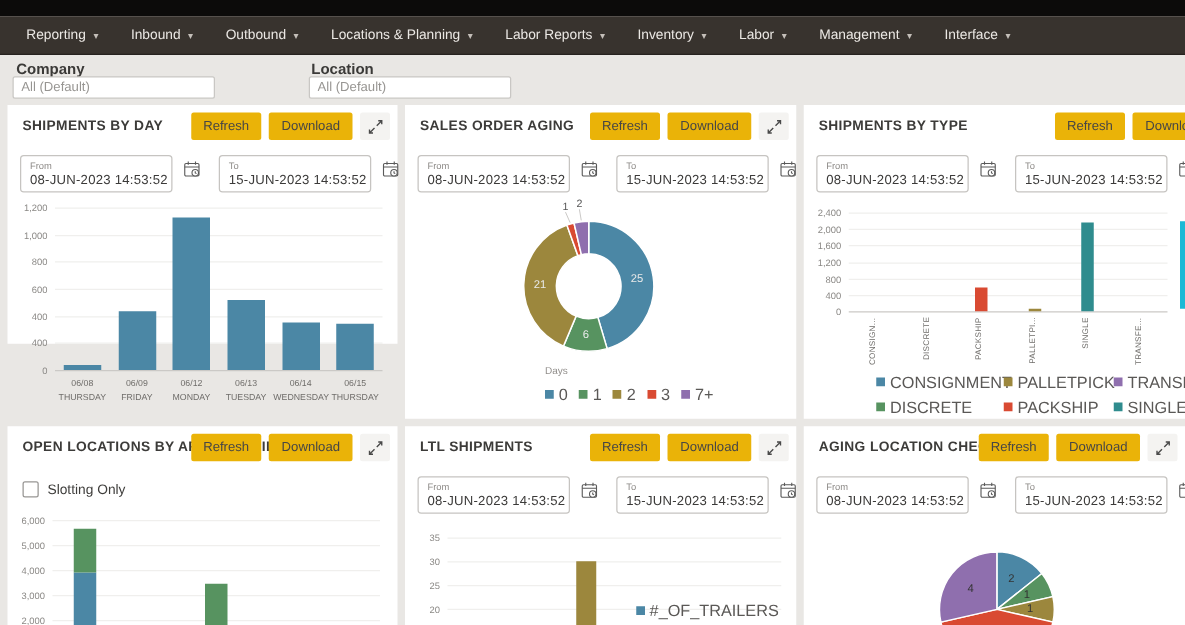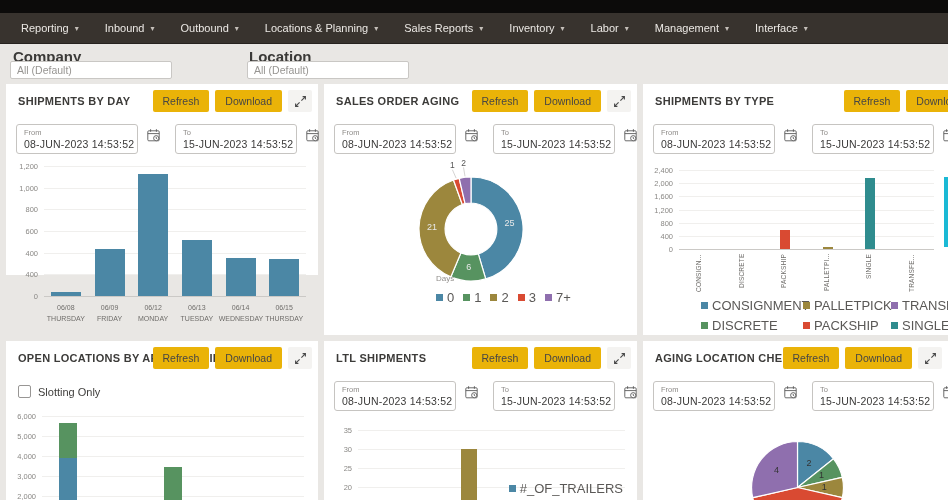--- a/index.html
+++ b/index.html
@@ -4,21 +4,21 @@
 <style>
 *{margin:0;padding:0;box-sizing:border-box}
 html,body{width:948px;height:500px;overflow:hidden}
 body{position:relative;background:#e9e7e4;font-family:"Liberation Sans","DejaVu Sans",sans-serif}
 .topstrip{position:absolute;left:0;top:0;width:948px;height:13px;background:#0c0b0a}
 #navbar{position:absolute;left:0;top:13px;width:948px;height:31px;background:#38332e;display:flex;align-items:stretch;padding-left:8px;border-bottom:1px solid #26221f}
 .tab{display:flex;align-items:center;padding:0 13px;font-size:11px;color:#ebe8e4;cursor:pointer;white-space:nowrap}
 .tab.active{background:#4f4a44}
 .caret{font-size:8px;margin-left:6px;color:#c4bfb9}
 .filters{position:absolute;left:0;top:44px;width:948px;height:40px}
-.flabel{position:absolute;top:4px;font-size:15px;font-weight:bold;color:#3b3a38}
+.flabel{position:absolute;top:4px;font-size:12px;font-weight:bold;color:#3b3a38}
 .finput{position:absolute;top:17px;width:162px;height:18px;border:1px solid #c9c7c4;border-radius:2px;background:#fff;font-family:inherit;font-size:10.5px;color:#979592;padding:1px 6px}
 .panel{position:absolute;background:#fff}
 #p1{left:6px;top:84px;width:312px;height:191px}
 #p2{left:324px;top:84px;width:313px;height:251px}
 #p3{left:643px;top:84px;width:366px;height:251px}
 #p4{left:6px;top:341px;width:312px;height:215px}
 #p5{left:324px;top:341px;width:313px;height:215px}
 #p6{left:643px;top:341px;width:305px;height:215px}
 .ptitle{position:absolute;left:12px;top:11px;font-size:11px;font-weight:bold;color:#3c3b39;letter-spacing:.3px}
 .actions{position:absolute;right:6px;top:6px;display:flex;gap:6px;align-items:center}
@@ -41,21 +41,21 @@
 #c-alc{top:85px;width:305px;height:128px}
 .gridline{position:absolute;height:1px;background:#f0efed}
 .gridline.baseline{background:#cbc9c6}
 .ytick{position:absolute;left:0;text-align:right;font-size:7.5px;color:#8a8885}
 .bar{position:absolute}
 .xlab{position:absolute;text-align:center;font-size:7px;color:#6f6d6a;line-height:1.55;text-transform:uppercase}
 .xlab-v{position:absolute;writing-mode:vertical-rl;transform:rotate(180deg);text-align:right;font-size:6.5px;color:#6f6d6a;height:40px;letter-spacing:.2px}
 .lgitem{display:flex;align-items:center;gap:4px}
 .sw{width:7px;height:7px;flex:none}
 .lgtext{font-size:13px;color:#5a5856;white-space:nowrap}
-#lg-soa{position:absolute;left:112px;top:190px}
+#lg-soa{position:absolute;left:112px;top:208px}
 .lg-title{font-size:8px;color:#918e8b;margin-bottom:7px}
 #lg-soa-items{display:flex;gap:9px}
 #lg-sbt{position:absolute;left:58px;top:214px;display:grid;grid-template-columns:102px 88px 104px;row-gap:5px}
 #lg-ltl{position:absolute;right:14px;top:140px;display:flex;flex-direction:column;gap:5px}
 text.slab{font-size:9px;text-anchor:middle;dominant-baseline:middle}
 text.slab.light{fill:#e8e9e9}
 text.slab.dark{fill:#333}
 text.slab.out{fill:#555;font-size:8.5px}
 .vthumb{position:absolute;right:0;top:177px;width:4px;height:70px;background:#1bb9d5;cursor:pointer}
 </style>
@@ -74,21 +74,21 @@
     </div>
     <div class="tab">
       <span>Outbound</span>
       <span class="caret">▾</span>
     </div>
     <div class="tab">
       <span>Locations &amp; Planning</span>
       <span class="caret">▾</span>
     </div>
     <div class="tab">
-      <span>Sales Reports</span>
+      <span>Labor Reports</span>
       <span class="caret">▾</span>
     </div>
     <div class="tab">
       <span>Inventory</span>
       <span class="caret">▾</span>
     </div>
     <div class="tab">
       <span>Labor</span>
       <span class="caret">▾</span>
     </div>

